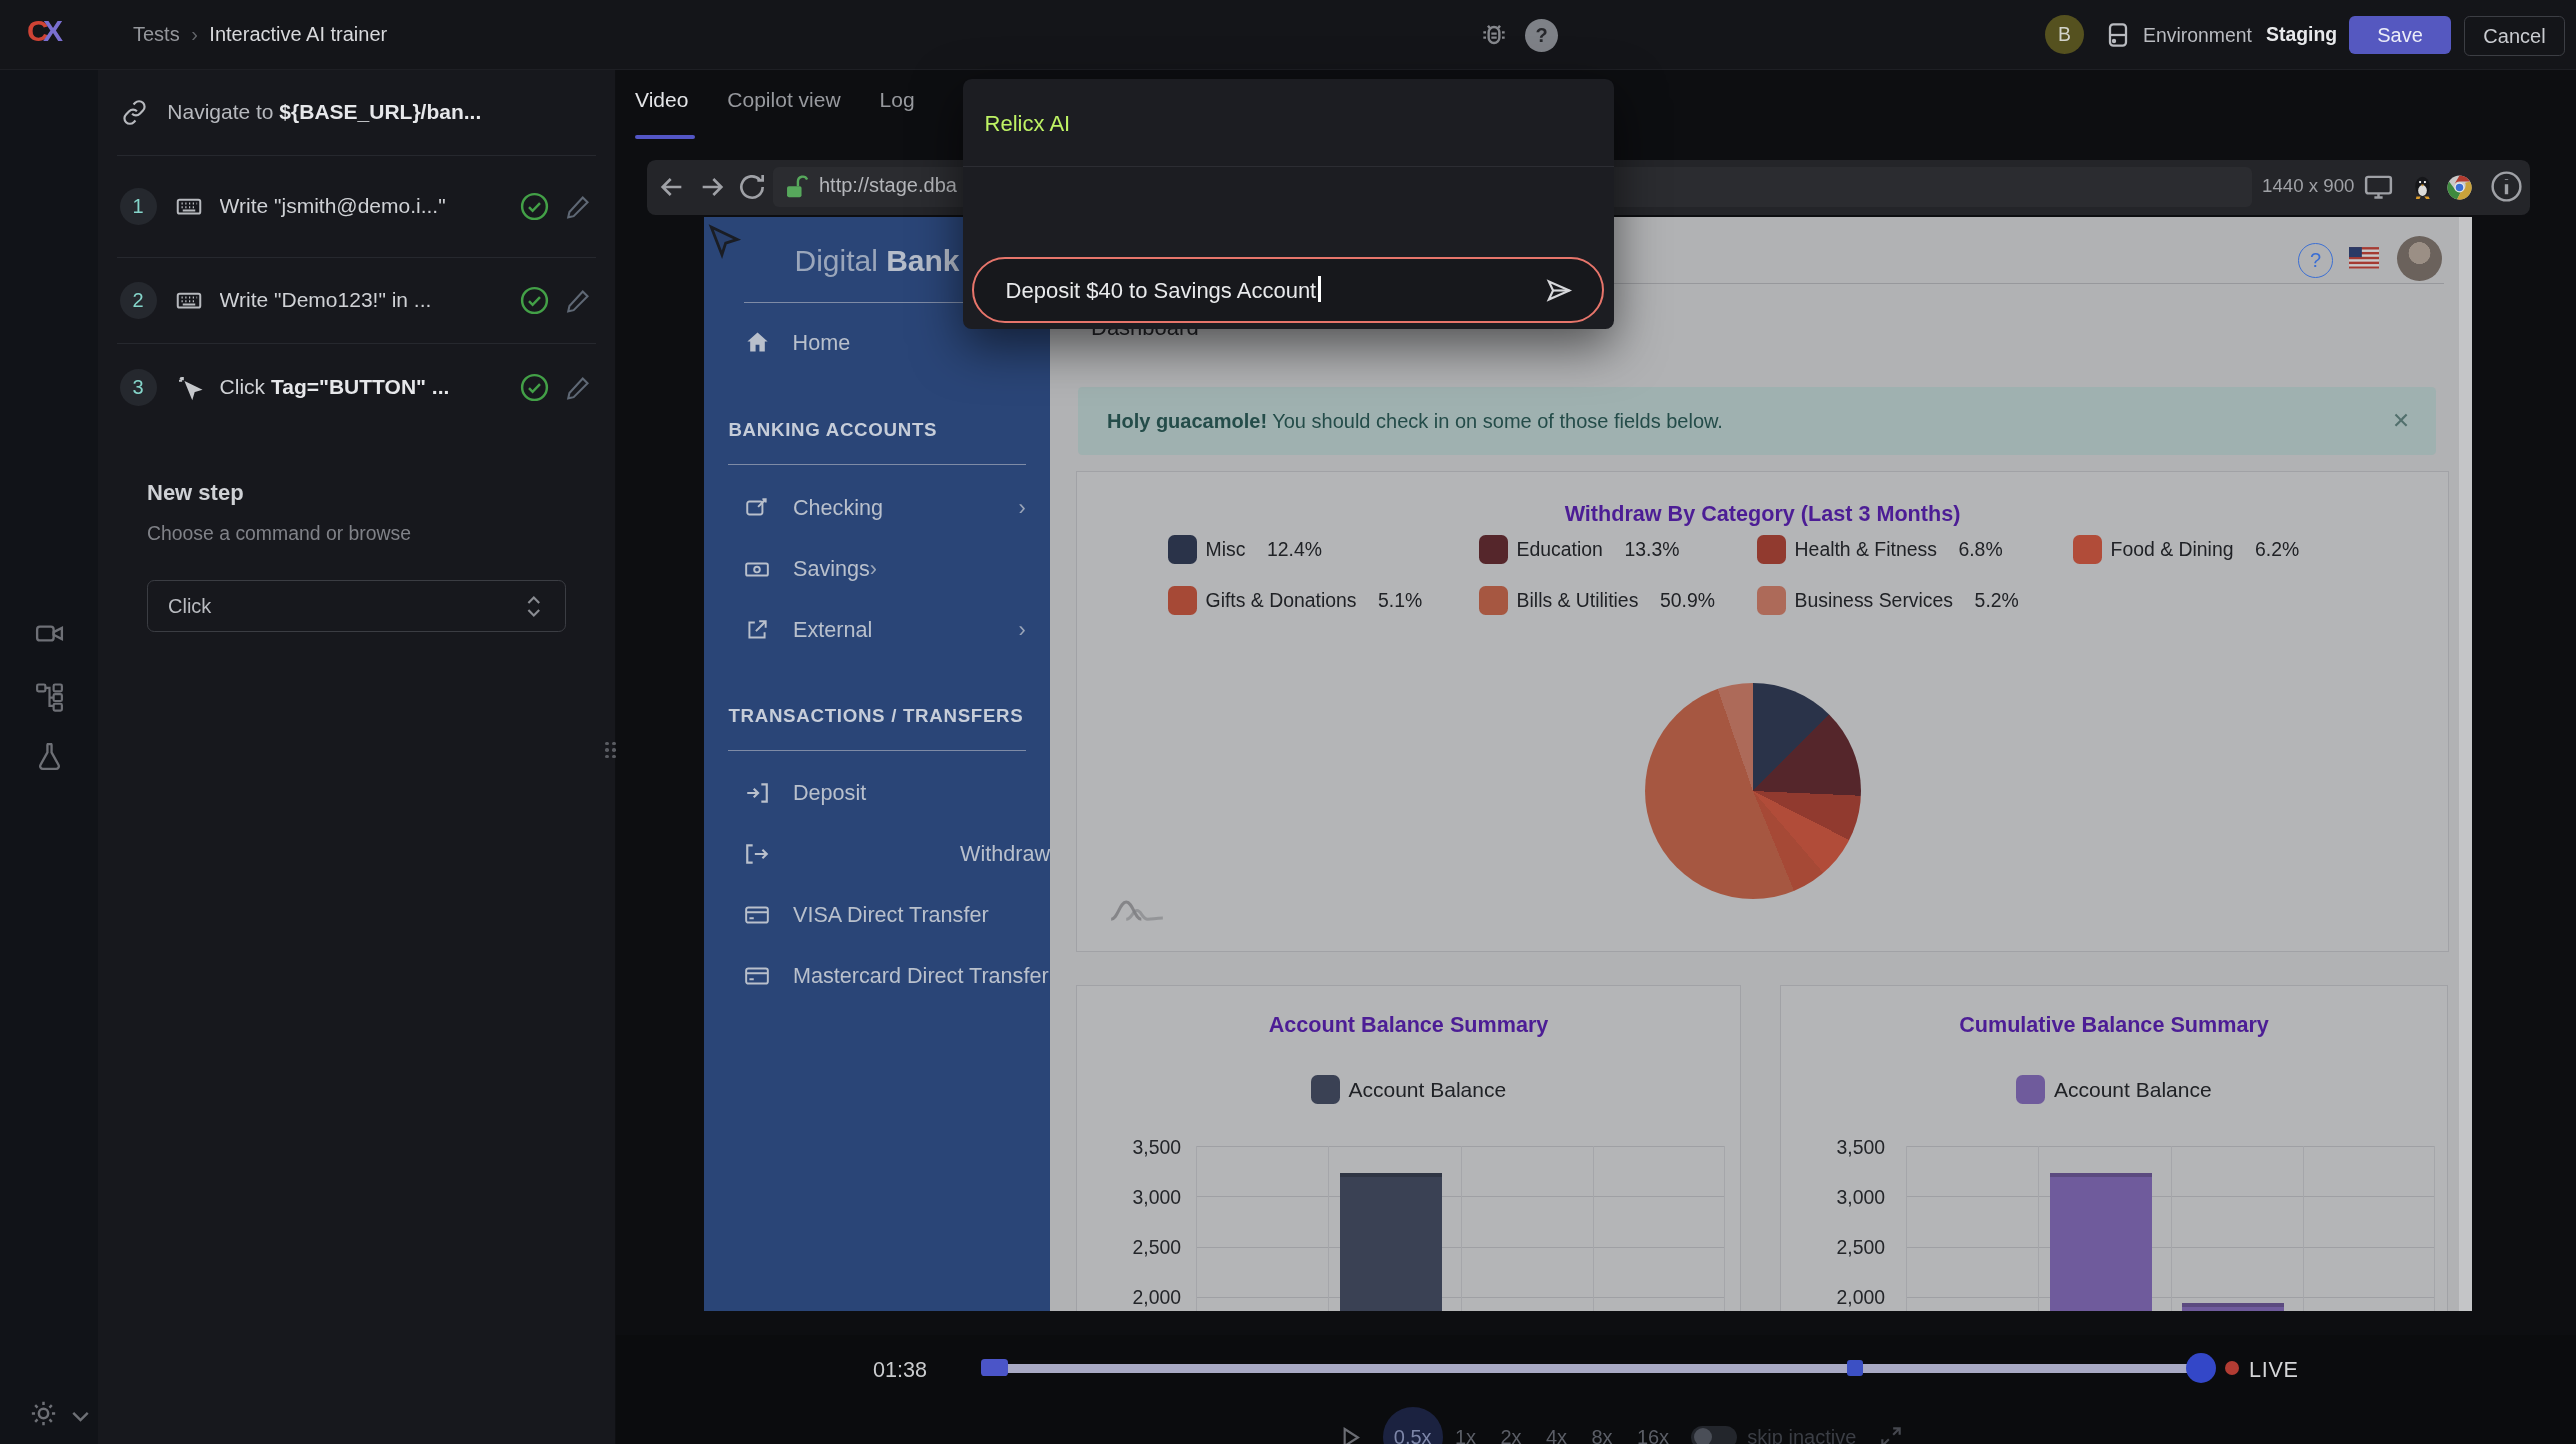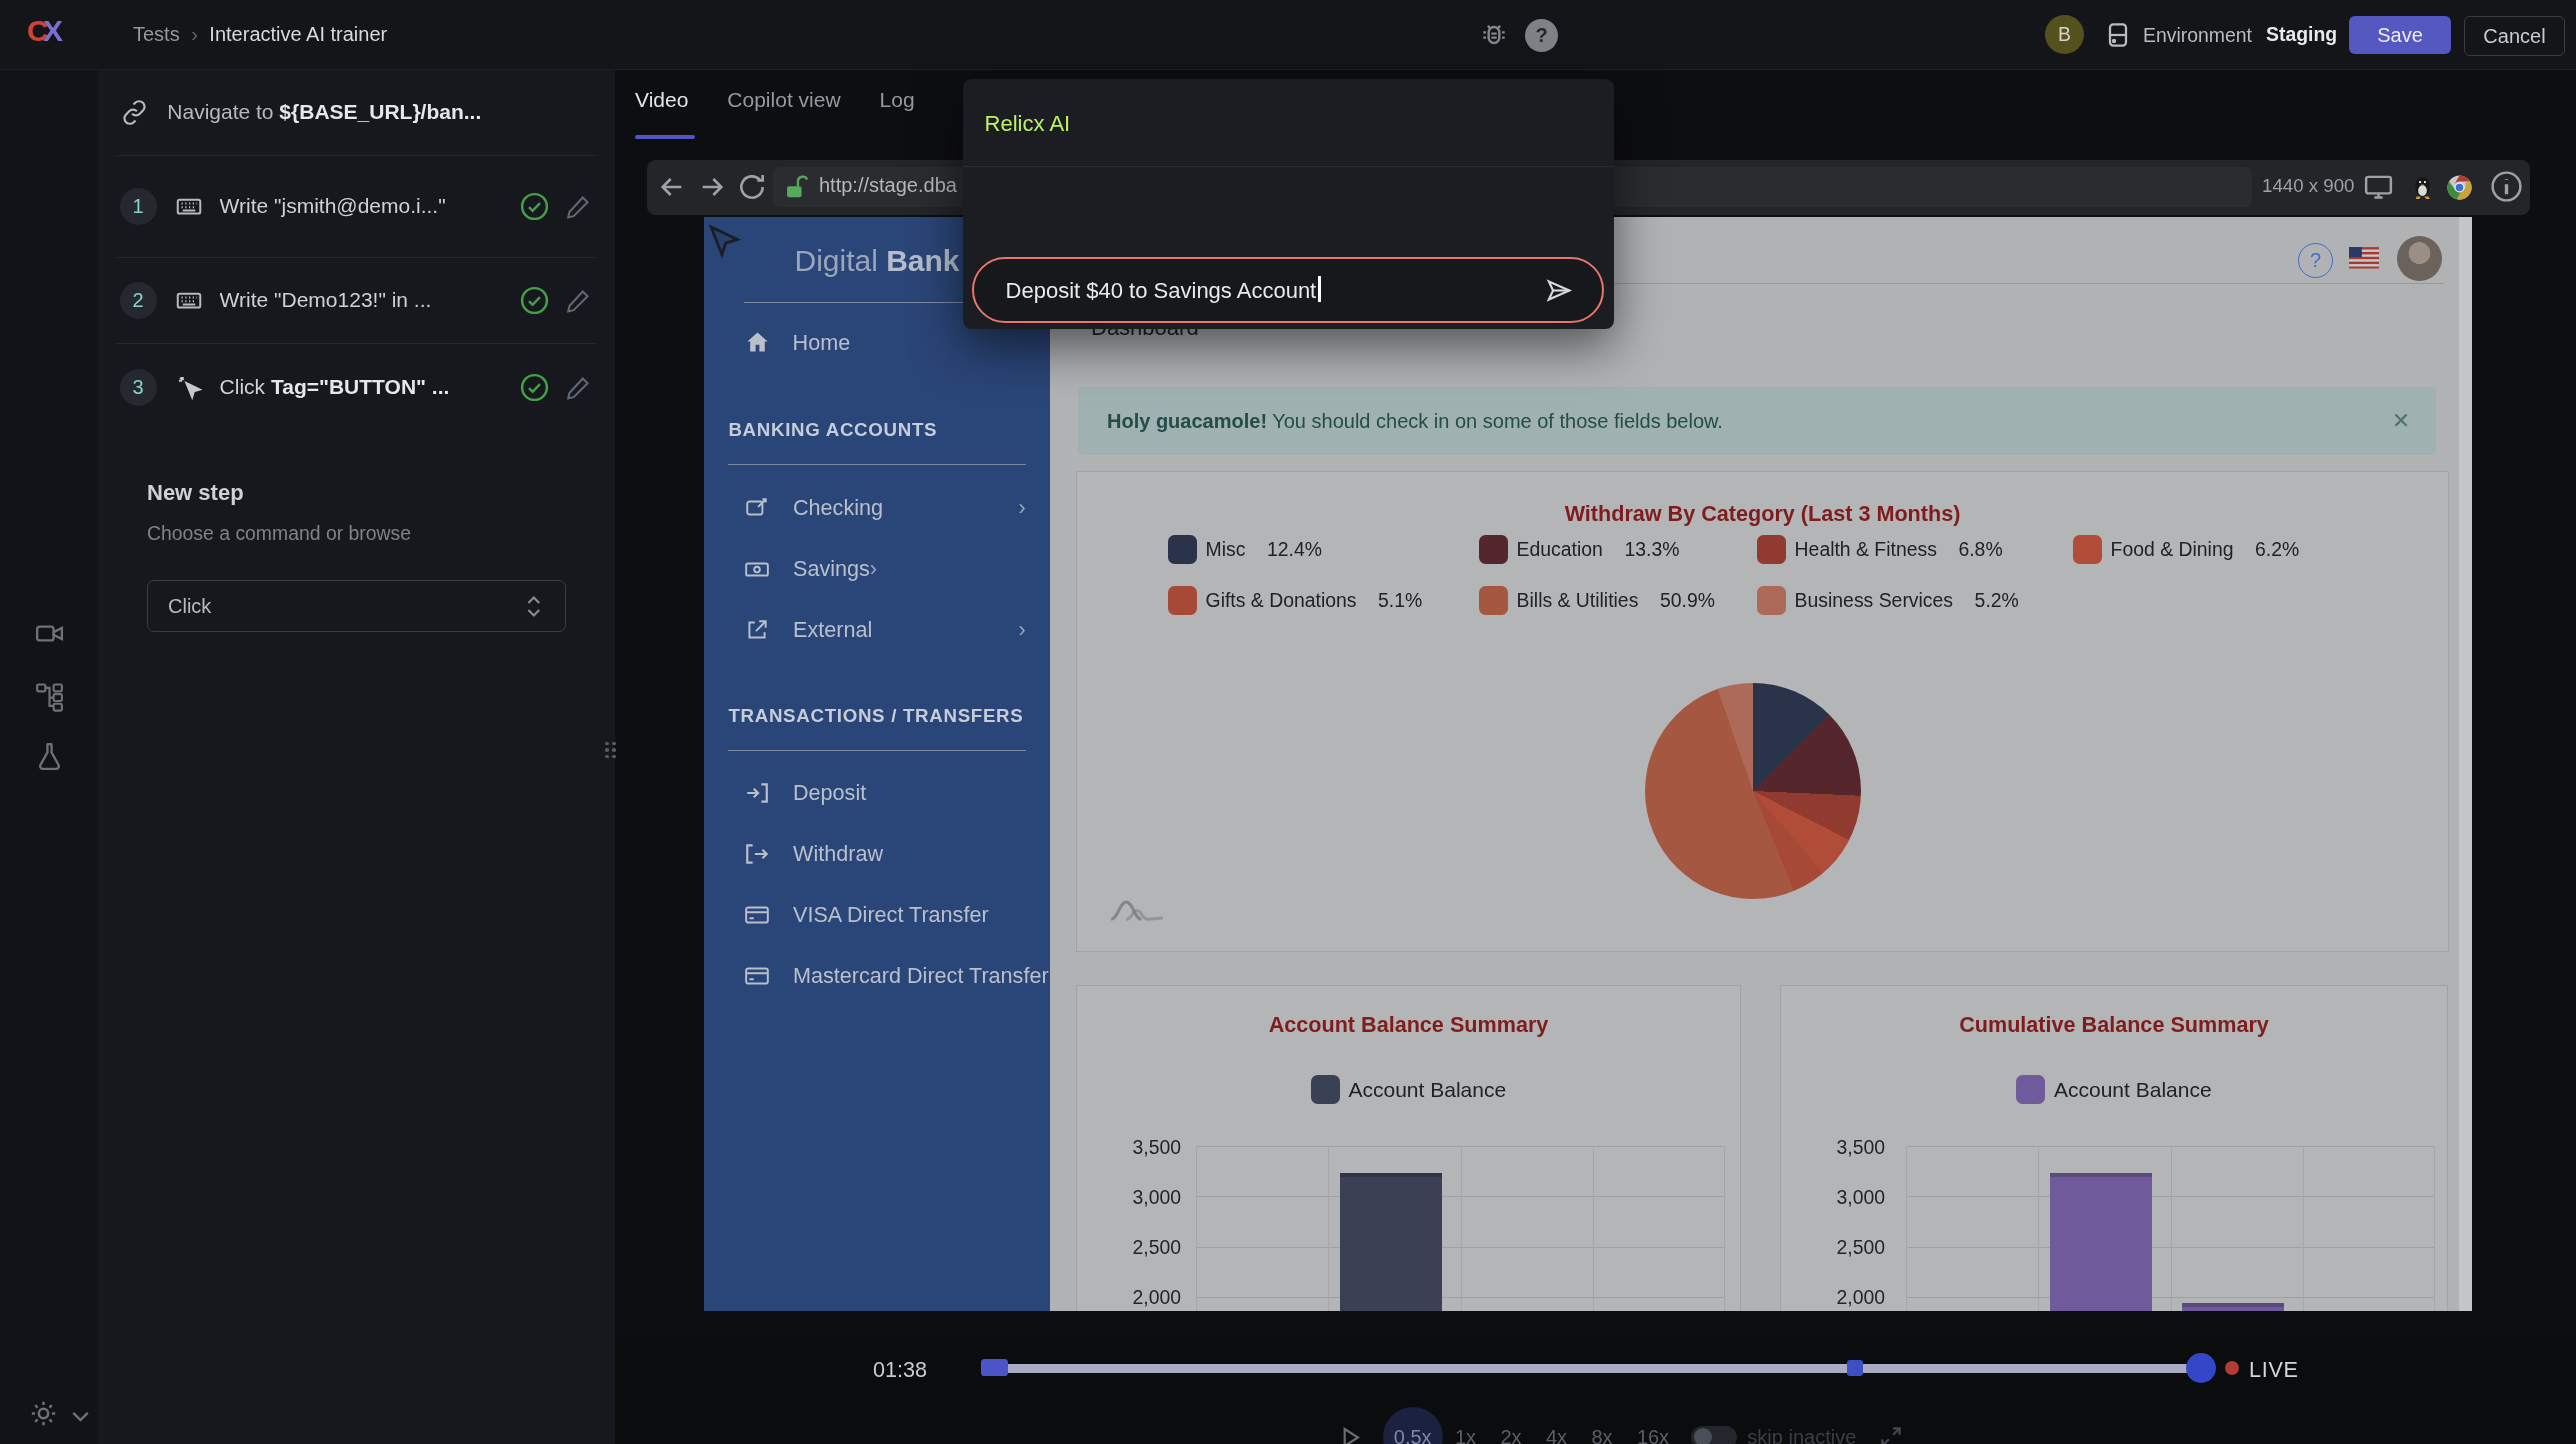--- a/index.html
+++ b/index.html
@@ -30,21 +30,21 @@
   .urltext{color:#b4b6ba;font-size:20px;}
   .res-text{color:#9fa1a6;font-size:18.7px;}
   
   #bankpage{left:704px;top:217px;width:1768px;height:1094px;background:#b1b2b4;z-index:3;overflow:hidden;}
   #banknav{position:absolute;left:0;top:0;width:346px;height:1094px;background:#2a4577;}
   .bn-item{color:#b9c0cc;font-size:21.6px;}
   .bn-sec{color:#c6cdd9;font-size:18.7px;font-weight:bold;letter-spacing:0.7px;}
   .bn-line{height:0.7px;background:#7e8ba6;}
   .chev{color:#9aa5b8;font-size:21.6px;}
   .card{position:absolute;background:#b4b5b7;border:0.7px solid #a1a2a6;}
-  .card-title{color:#7f1d1d;font-size:21.6px;font-weight:bold;text-align:center;}
+  .card-title{color:#4c1d95;font-size:21.6px;font-weight:bold;text-align:center;}
   .lg-label{color:#202226;font-size:19.4px;}
   .lg-pct{color:#202226;font-size:19.4px;margin-left:21.6px;}
   .lg-swatch{width:29px;height:29px;border-radius:6.5px;flex:none;margin-right:8.6px;}
   .ylab{color:#232529;font-size:19.4px;text-align:right;}
   .gridline-h{position:absolute;left:0;width:100%;height:0.7px;background:#9fa0a4;}
   .gridline-v{position:absolute;top:0;width:0.7px;height:431px;background:#a5a6aa;}
   .bar{position:absolute;height:446px;}
   
   #alert{left:374px;top:170px;width:1358px;height:68px;background:#9fb1b0;border-radius:4.3px;}
   #alert .t{color:#244c49;font-size:20px;}
@@ -351,21 +351,21 @@
         <span class="chev">›</span>
       </div>
       <div class="bn-sec" style="margin:62px 0 0 24.4px;">TRANSACTIONS / TRANSFERS</div>
       <div class="bn-line" style="margin:23px 24.4px 0 24.4px;"></div>
       <div class="row" style="margin:30px 0 0 40px;">
         <svg width="26" height="26" viewBox="0 0 24 24" fill="none" stroke="#b9c0cc" stroke-width="2">
             <path d="M3 12h10M9 8l4 4-4 4M16 4h5v16h-5"></path>
           </svg>
         <span class="bn-item" style="margin-left:23px;">Deposit</span>
       </div>
-      <div class="row" style="margin:35px 0 0 40px;">
+      <div class="row" style="margin:35px 0 0 40px;justify-content:space-between;">
         <svg width="26" height="26" viewBox="0 0 24 24" fill="none" stroke="#b9c0cc" stroke-width="2">
             <path d="M10 12h11M17 8l4 4-4 4M8 4H3v16h5"></path>
           </svg>
         <span class="bn-item" style="margin-left:23px;">Withdraw</span>
       </div>
       <div class="row" style="margin:35px 0 0 40px;">
         <svg width="26" height="26" viewBox="0 0 24 24" fill="none" stroke="#b9c0cc" stroke-width="1.8">
             <rect x="2" y="5" width="20" height="14" rx="2"></rect>
             <path d="M2 9.5h20M5 15h4"></path>
           </svg>

